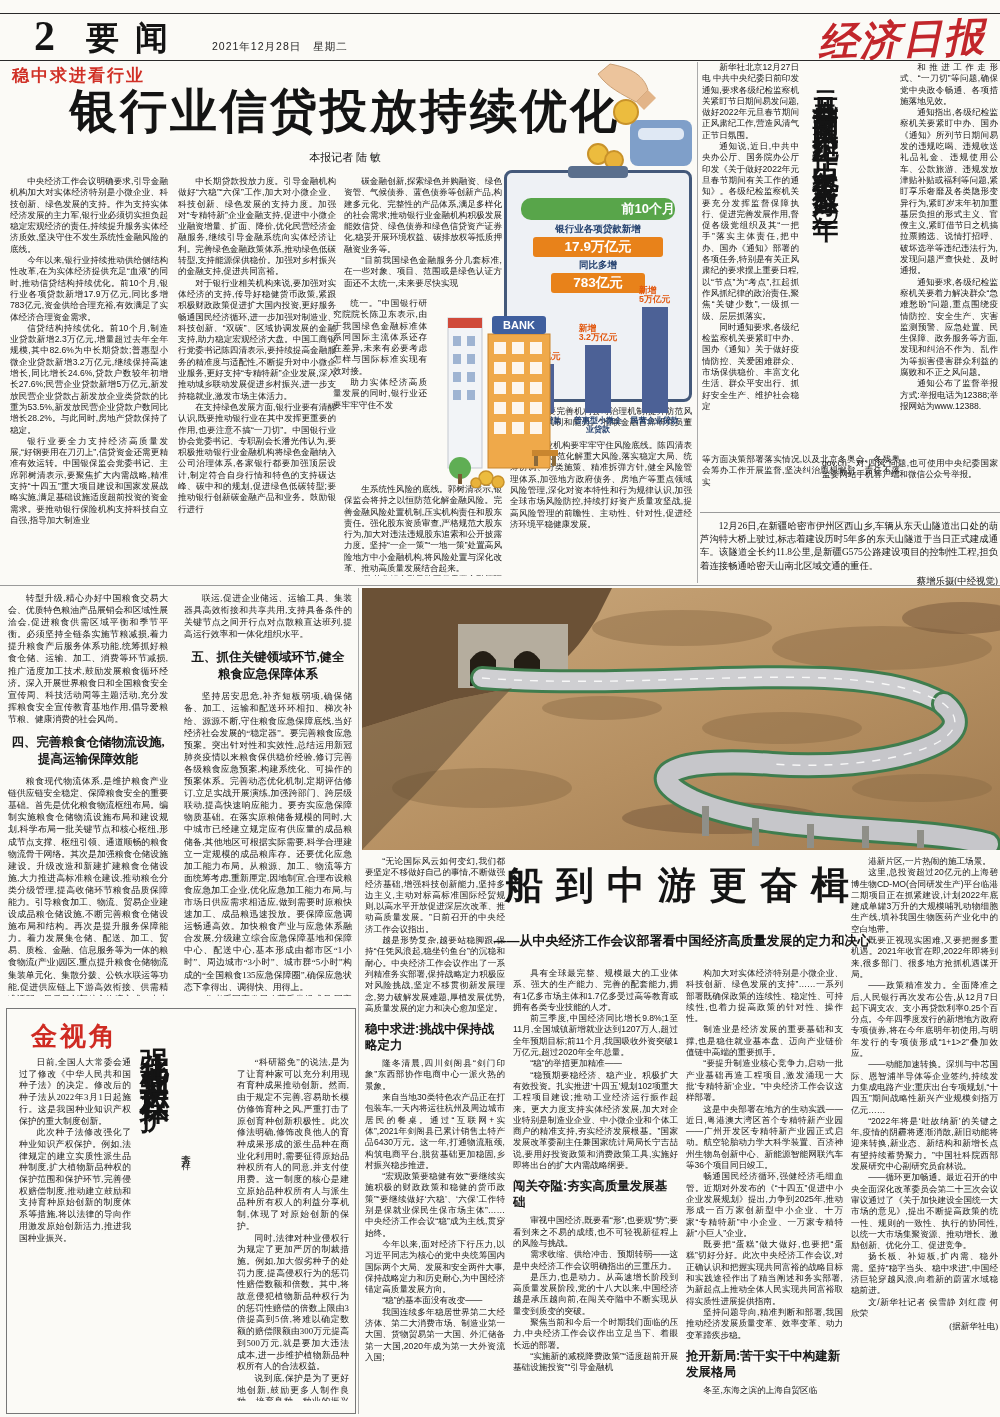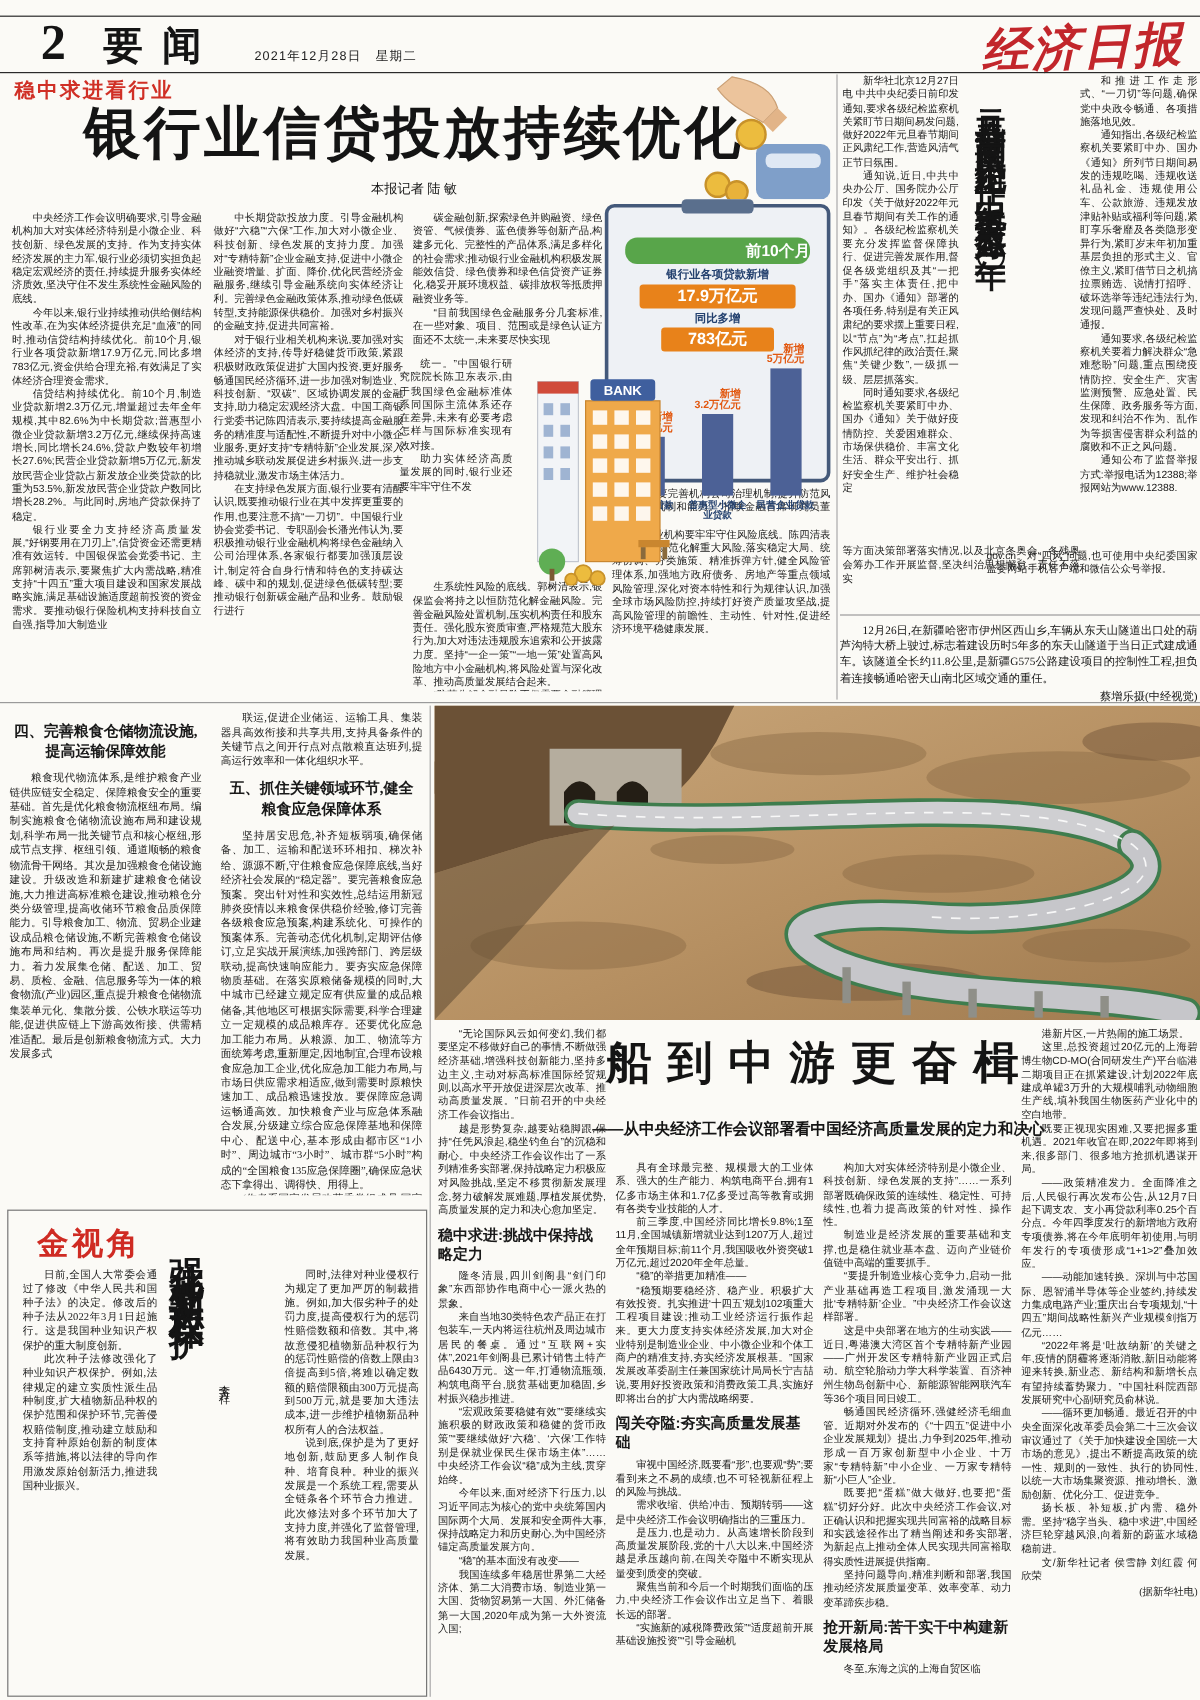--- a/index.html
+++ b/index.html
@@ -51,21 +51,21 @@
   .ig{left:504px;top:166px;width:188px;height:236px;z-index:2;}
   .ig-board{position:absolute;inset:4px 0 0 0;background:#eef1f5;border:3px solid #44597a;border-radius:8px;}
   .ig-clip{position:absolute;left:64px;top:0;width:60px;height:12px;background:#5a6f8d;border-radius:4px;z-index:3;}
   .ig-title{margin:25px 14px 3px;background:#58a54a;color:#fff;font-weight:700;font-size:13px;
             text-align:right;border-radius:10px;padding:2px 0;}
   .ig-line{text-align:center;color:#23406e;font-weight:700;font-size:9.5px;margin:2px 0 1px;}
   .ig-val{margin:1px 26px;background:#e8821a;color:#fff;font-weight:700;font-size:13.5px;
           text-align:center;border-radius:3px;padding:1px 0;}
   .ig-bars{display:flex;align-items:flex-end;justify-content:space-around;height:116px;margin:4px 6px 0;}
   .ig-bargroup{width:32%;display:flex;flex-direction:column;align-items:center;justify-content:flex-end;}
-  .ig-barlabel{color:#e2570e;font-weight:700;font-size:8.8px;line-height:9.6px;text-align:right;}
+  .ig-barlabel{color:#e2570e;font-weight:700;font-size:8.8px;line-height:9.6px;text-align:left;}
   .ig-bar{width:26px;background:#4c6196;margin-top:2px;}
   .ig-cats{display:flex;justify-content:space-around;margin:3px 6px 0;}
   .ig-cat{width:32%;text-align:center;font-size:8px;font-weight:700;color:#23406e;line-height:9px;}
 </style>
 </head>
 <body>
 
 <div class="page">
 
   <div class="rule-h" style="left:0;top:13px;width:1000px"></div>
@@ -268,59 +268,61 @@
       <rect x="340" y="218" width="7" height="30"></rect>
         <rect x="390" y="230" width="7" height="28"></rect>
       <rect x="445" y="236" width="7" height="24"></rect>
         <rect x="500" y="238" width="7" height="22"></rect>
         <rect x="555" y="242" width="7" height="18"></rect>
     </g>
     <path d="M0 140 L90 112 L150 100 C120 130 80 180 40 220 L0 262 Z" fill="#5f4a33" opacity="0.55"></path>
   </svg>
 
   <div class="col grain" style="left:8px;top:592px;width:160px;height:404px">
+      <p class="para">转型升级,精心办好中国粮食交易大会、优质特色粮油产品展销会和区域性展洽会,促进粮食供需区域平衡和季节平衡。必须坚持全链条实施节粮减损,着力提升粮食产后服务体系功能,统筹抓好粮食仓储、运输、加工、消费等环节减损,推广适度加工技术,鼓励发展粮食循环经济。深入开展世界粮食日和全国粮食安全宣传周、科技活动周等主题活动,充分发挥粮食安全宣传教育基地作用,倡导爱粮节粮、健康消费的社会风尚。</p>
       <h4 class="col-subhead">四、完善粮食仓储物流设施,提高运输保障效能</h4>
       <p class="para">粮食现代物流体系,是维护粮食产业链供应链安全稳定、保障粮食安全的重要基础。首先是优化粮食物流枢纽布局。编制实施粮食仓储物流设施布局和建设规划,科学布局一批关键节点和核心枢纽,形成节点支撑、枢纽引领、通道顺畅的粮食物流骨干网络。其次是加强粮食仓储设施建设。升级改造和新建扩建粮食仓储设施,大力推进高标准粮仓建设,推动粮仓分类分级管理,提高收储环节粮食品质保障能力。引导粮食加工、物流、贸易企业建设成品粮仓储设施,不断完善粮食仓储设施布局和结构。再次是提升服务保障能力。着力发展集仓储、配送、加工、贸易、质检、金融、信息服务等为一体的粮食物流(产业)园区,重点提升粮食仓储物流集装单元化、集散分拨、公铁水联运等功能,促进供应链上下游高效衔接、供需精准适配。最后是创新粮食物流方式。大力发展多式</p>
     </div>
   <div class="col grain" style="left:184px;top:592px;width:168px;height:404px">
       <p class="para">联运,促进企业储运、运输工具、集装器具高效衔接和共享共用,支持具备条件的关键节点之间开行点对点散粮直达班列,提高运行效率和一体化组织水平。</p>
       <h4 class="col-subhead">五、抓住关键领域环节,健全粮食应急保障体系</h4>
       <p class="para">坚持居安思危,补齐短板弱项,确保储备、加工、运输和配送环环相扣、梯次补给、源源不断,守住粮食应急保障底线,当好经济社会发展的“稳定器”。要完善粮食应急预案。突出针对性和实效性,总结运用新冠肺炎疫情以来粮食保供稳价经验,修订完善各级粮食应急预案,构建系统化、可操作的预案体系。完善动态优化机制,定期评估修订,立足实战开展演练,加强跨部门、跨层级联动,提高快速响应能力。要夯实应急保障物质基础。在落实原粮储备规模的同时,大中城市已经建立规定应有供应量的成品粮储备,其他地区可根据实际需要,科学合理建立一定规模的成品粮库存。还要优化应急加工能力布局。从粮源、加工、物流等方面统筹考虑,重新厘定,因地制宜,合理布设粮食应急加工企业,优化应急加工能力布局,与市场日供应需求相适应,做到需要时原粮快速加工、成品粮迅速投放。要保障应急调运畅通高效。加快粮食产业与应急体系融合发展,分级建立综合应急保障基地和保障中心、配送中心,基本形成由都市区“1小时”、周边城市“3小时”、城市群“5小时”构成的“全国粮食135应急保障圈”,确保应急状态下拿得出、调得快、用得上。</p>
       <p class="para">(作者系国家发展改革委党组成员,国家粮食和物资储备局党组书记、局长)</p>
     </div>
 
   <div class="abs gv-box">
     <div class="gv-label">金视角</div>
     <div class="gv-headline">强化种业知识产权保护</div>
     <div class="gv-byline">李万祥</div>
     <div class="col gv-col" style="left:12px;top:48px;width:112px;height:344px">
         <p class="para">日前,全国人大常委会通过了修改《中华人民共和国种子法》的决定。修改后的种子法从2022年3月1日起施行。这是我国种业知识产权保护的重大制度创新。</p>
         <p class="para">此次种子法修改强化了种业知识产权保护。例如,法律规定的建立实质性派生品种制度,扩大植物新品种权的保护范围和保护环节,完善侵权赔偿制度,推动建立鼓励和支持育种原始创新的制度体系等措施,将以法律的导向作用激发原始创新活力,推进我国种业振兴。</p>
       </div>
     <div class="col gv-col" style="left:230px;top:48px;width:112px;height:344px">
+        <p class="para">“科研豁免”的说法,是为了让育种家可以充分利用现有育种成果推动创新。然而,由于规定不完善,容易助长模仿修饰育种之风,严重打击了原创育种创新积极性。此次修法明确,修饰改良他人的育种成果形成的派生品种在商业化利用时,需要征得原始品种权所有人的同意,并支付使用费。这一制度的核心是建立原始品种权所有人与派生品种所有权人的利益分享机制,体现了对原始创新的保护。</p>
         <p class="para">同时,法律对种业侵权行为规定了更加严厉的制裁措施。例如,加大假劣种子的处罚力度,提高侵权行为的惩罚性赔偿数额和倍数。其中,将故意侵犯植物新品种权行为的惩罚性赔偿的倍数上限由3倍提高到5倍,将难以确定数额的赔偿限额由300万元提高到500万元,就是要加大违法成本,进一步维护植物新品种权所有人的合法权益。</p>
         <p class="para">说到底,保护是为了更好地创新,鼓励更多人制作良种、培育良种。种业的振兴发展是一个系统工程,需要从全链条各个环节合力推进。此次修法对多个环节加大了支持力度,并强化了监督管理,将有效助力我国种业高质量发展。</p>
       </div>
   </div>
 
   <div class="abs mid-headline">船到中游更奋楫</div>
   <div class="abs mid-subtitle">——从中央经济工作会议部署看中国经济高质量发展的定力和决心</div>
   <div class="col" style="left:365px;top:856px;width:140px;height:558px">
       <p class="para">“无论国际风云如何变幻,我们都要坚定不移做好自己的事情,不断做强经济基础,增强科技创新能力,坚持多边主义,主动对标高标准国际经贸规则,以高水平开放促进深层次改革、推动高质量发展。”日前召开的中央经济工作会议指出。</p>
       <p class="para">越是形势复杂,越要站稳脚跟,保持“任凭风浪起,稳坐钓鱼台”的沉稳和耐心。中央经济工作会议作出了一系列精准务实部署,保持战略定力积极应对风险挑战,坚定不移贯彻新发展理念,努力破解发展难题,厚植发展优势,高质量发展的定力和决心愈加坚定。</p>
       <h4 class="col-subhead">稳中求进:挑战中保持战略定力</h4>
       <p class="para">隆冬清晨,四川剑阁县“剑门印象”东西部协作电商中心一派火热的景象。</p>
       <p class="para">来自当地30类特色农产品正在打包装车,一天内将运往杭州及周边城市居民的餐桌。通过“互联网+实体”,2021年剑阁县已累计销售土特产品6430万元。这一年,打通物流瓶颈,构筑电商平台,脱贫基础更加稳固,乡村振兴稳步推进。</p>
       <p class="para">“宏观政策要稳健有效”“要继续实施积极的财政政策和稳健的货币政策”“要继续做好‘六稳’、‘六保’工作特别是保就业保民生保市场主体”……中央经济工作会议“稳”成为主线,贯穿始终。</p>
       <p class="para">今年以来,面对经济下行压力,以习近平同志为核心的党中央统筹国内国际两个大局、发展和安全两件大事,保持战略定力和历史耐心,为中国经济锚定高质量发展方向。</p>
       <p class="para">“稳”的基本面没有改变——</p>
       <p class="para">我国连续多年稳居世界第二大经济体、第二大消费市场、制造业第一大国、货物贸易第一大国、外汇储备第一大国,2020年成为第一大外资流入国;</p>
     </div>
   <div class="col" style="left:513px;top:968px;width:165px;height:446px">
-      <p class="para">具有全球最完整、规模最大的工业体系、强大的生产能力、构筑电商平台,拥有1亿多市场主体和1.7亿多受过高等教育或拥有各类专业技能的人才。</p>
+      <p class="para">具有全球最完整、规模最大的工业体系、强大的生产能力、完善的配套能力,拥有1亿多市场主体和1.7亿多受过高等教育或拥有各类专业技能的人才。</p>
       <p class="para">前三季度,中国经济同比增长9.8%;1至11月,全国城镇新增就业达到1207万人,超过全年预期目标;前11个月,我国吸收外资突破1万亿元,超过2020年全年总量。</p>
       <p class="para">“稳”的举措更加精准——</p>
       <p class="para">“稳预期要稳经济、稳产业。积极扩大有效投资。扎实推进‘十四五’规划102项重大工程项目建设;推动工业经济运行振作起来。更大力度支持实体经济发展,加大对企业特别是制造业企业、中小微企业和个体工商户的精准支持,夯实经济发展根基。”国家发展改革委副主任兼国家统计局局长宁吉喆说,要用好投资政策和消费政策工具,实施好即将出台的扩大内需战略纲要。</p>
       <h4 class="col-subhead">闯关夺隘:夯实高质量发展基础</h4>
       <p class="para">审视中国经济,既要看“形”,也要观“势”;要看到来之不易的成绩,也不可轻视新征程上的风险与挑战。</p>
       <p class="para">需求收缩、供给冲击、预期转弱——这是中央经济工作会议明确指出的三重压力。</p>
       <p class="para">是压力,也是动力。从高速增长阶段到高质量发展阶段,党的十八大以来,中国经济越是承压越向前,在闯关夺隘中不断实现从量变到质变的突破。</p>
       <p class="para">聚焦当前和今后一个时期我们面临的压力,中央经济工作会议作出立足当下、着眼长远的部署。</p>
       <p class="para">“实施新的减税降费政策”“适度超前开展基础设施投资”“引导金融机</p>
     </div>

